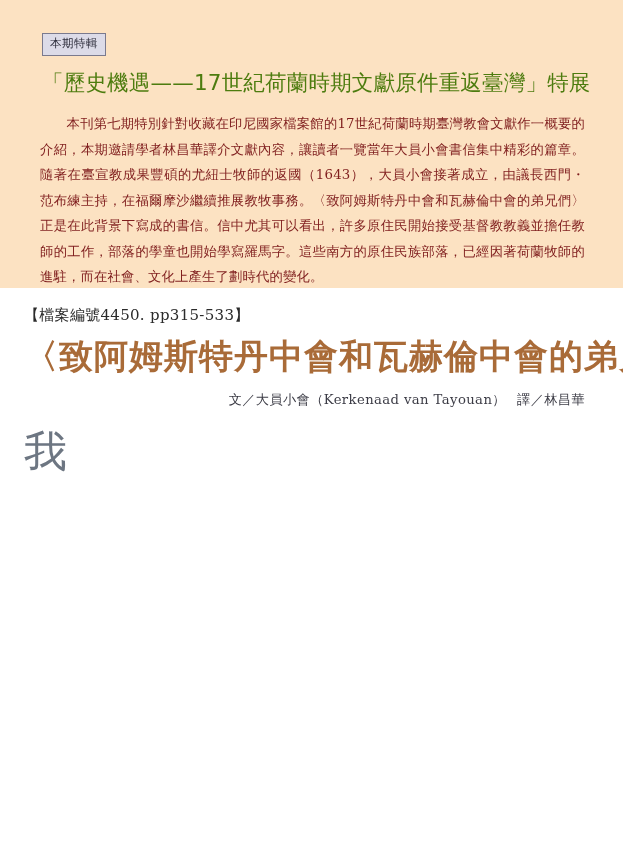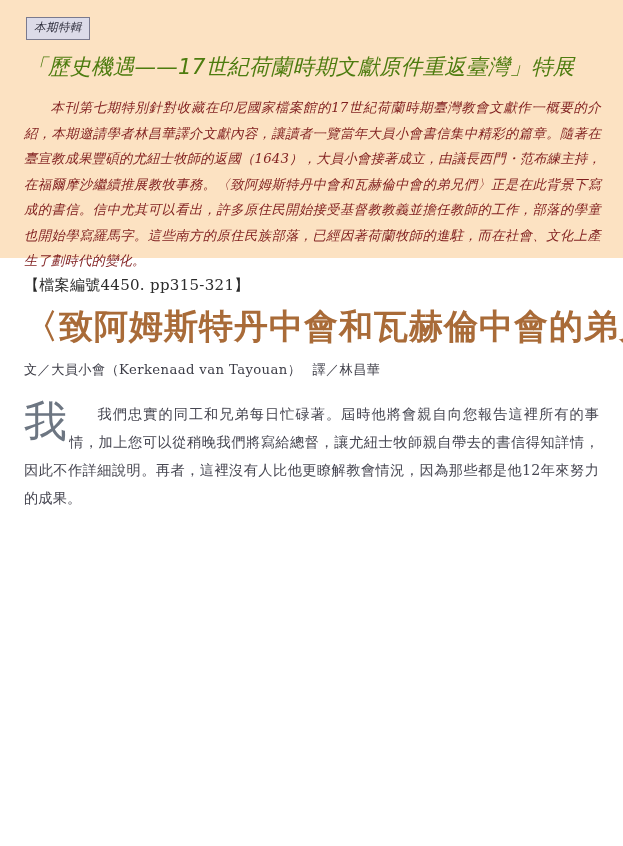--- a/index.html
+++ b/index.html
@@ -13,25 +13,24 @@
     background: #ffffff;
     font-family: "Liberation Serif", "DejaVu Serif", serif;
     overflow: hidden;
     position: relative;
   }
 
   
   .feature-panel {
     background: #fce2c2;
     width: 623px;
-    height: 258px;
+    height: 288px;
     box-sizing: border-box;
-    padding: 0;
+    padding: 16px;
     position: relative;
-    font-style: italic;
   }
 
   .badge-row {
     padding: 17px 0 0 26px;
   }
 
   .issue-badge {
     display: inline-block;
     border: 1px solid #7a7a8e;
     background: #dcdbe8;
@@ -93,21 +92,21 @@
     letter-spacing: 1px;
     line-height: 1.25;
     white-space: nowrap;
   }
 
   .byline {
     margin: 14px 0 0 0;
     font-family: "DejaVu Serif", "Liberation Serif", serif;
     font-size: 13.2px;
     color: #3c3c46;
-    text-align: left;
+    text-align: right;
     padding-right: 14px;
     letter-spacing: 0.4px;
     line-height: 1.4;
   }
 
   .byline .sep { padding: 0 1px; }
 
   .body-text {
     margin-top: 22px;
     font-family: "DejaVu Serif", "Liberation Serif", serif;
@@ -147,27 +146,26 @@
     <span class="issue-badge">本期特輯</span>
   </div>
 
   <h1 class="feature-title">「歷史機遇——17世紀荷蘭時期文獻原件重返臺灣」特展</h1>
 
   <p class="feature-intro">本刊第七期特別針對收藏在印尼國家檔案館的17世紀荷蘭時期臺灣教會文獻作一概要的介紹，本期邀請學者林昌華譯介文獻內容，讓讀者一覽當年大員小會書信集中精彩的篇章。隨著在臺宣教成果豐碩的尤紐士牧師的返國（1643），大員小會接著成立，由議長西門・范布練主持，在福爾摩沙繼續推展教牧事務。〈致阿姆斯特丹中會和瓦赫倫中會的弟兄們〉正是在此背景下寫成的書信。信中尤其可以看出，許多原住民開始接受基督教教義並擔任教師的工作，部落的學童也開始學寫羅馬字。這些南方的原住民族部落，已經因著荷蘭牧師的進駐，而在社會、文化上產生了劃時代的變化。</p>
 </div>
 
 <div class="article">
 
-  <div class="archive-no">【檔案編號4450. pp315-321】</div>
+  <div class="archive-no">【檔案編號4450. pp315-533】</div>
 
   <h2 class="article-title">〈致阿姆斯特丹中會和瓦赫倫中會的弟兄們〉</h2>
 
   <div class="byline">
     <span>文／大員小會（Kerkenaad van Tayouan）</span><span class="sep">&nbsp;&nbsp;</span><span>譯／林昌華</span>
   </div>
 
   <div class="body-text">
     <p class="first-para"><span class="dropcap">我</span></p>
 
-    <p>我們忠實的同工和兄弟每日忙碌著。屆時他將會親自向您報告這裡所有的事情，加上您可以從稍晚我們將寫給總督，讓尤紐士牧師親自帶去的書信得知詳情，因此不作詳細說明。再者，這裡沒有人比他更瞭解教會情況，因為那些都是他12年來努力的成果。</p>
 
   </div>
 </div>
 
 </body></html>

